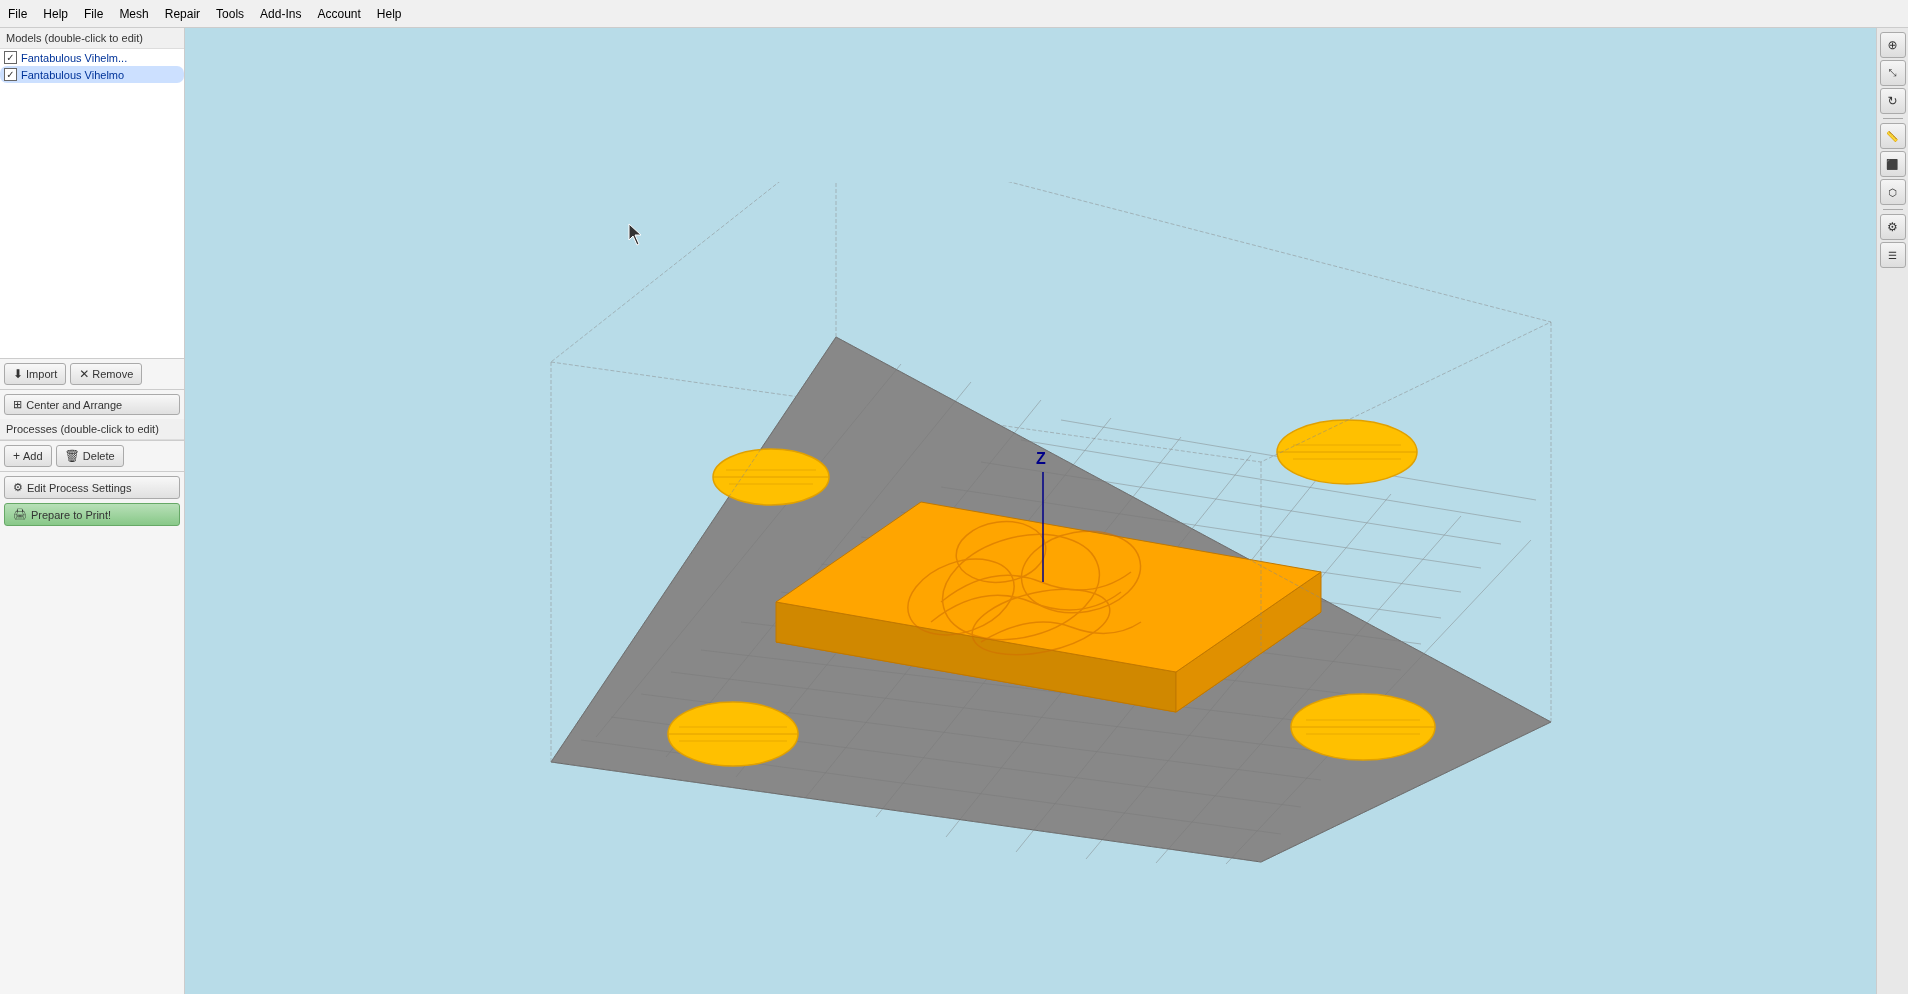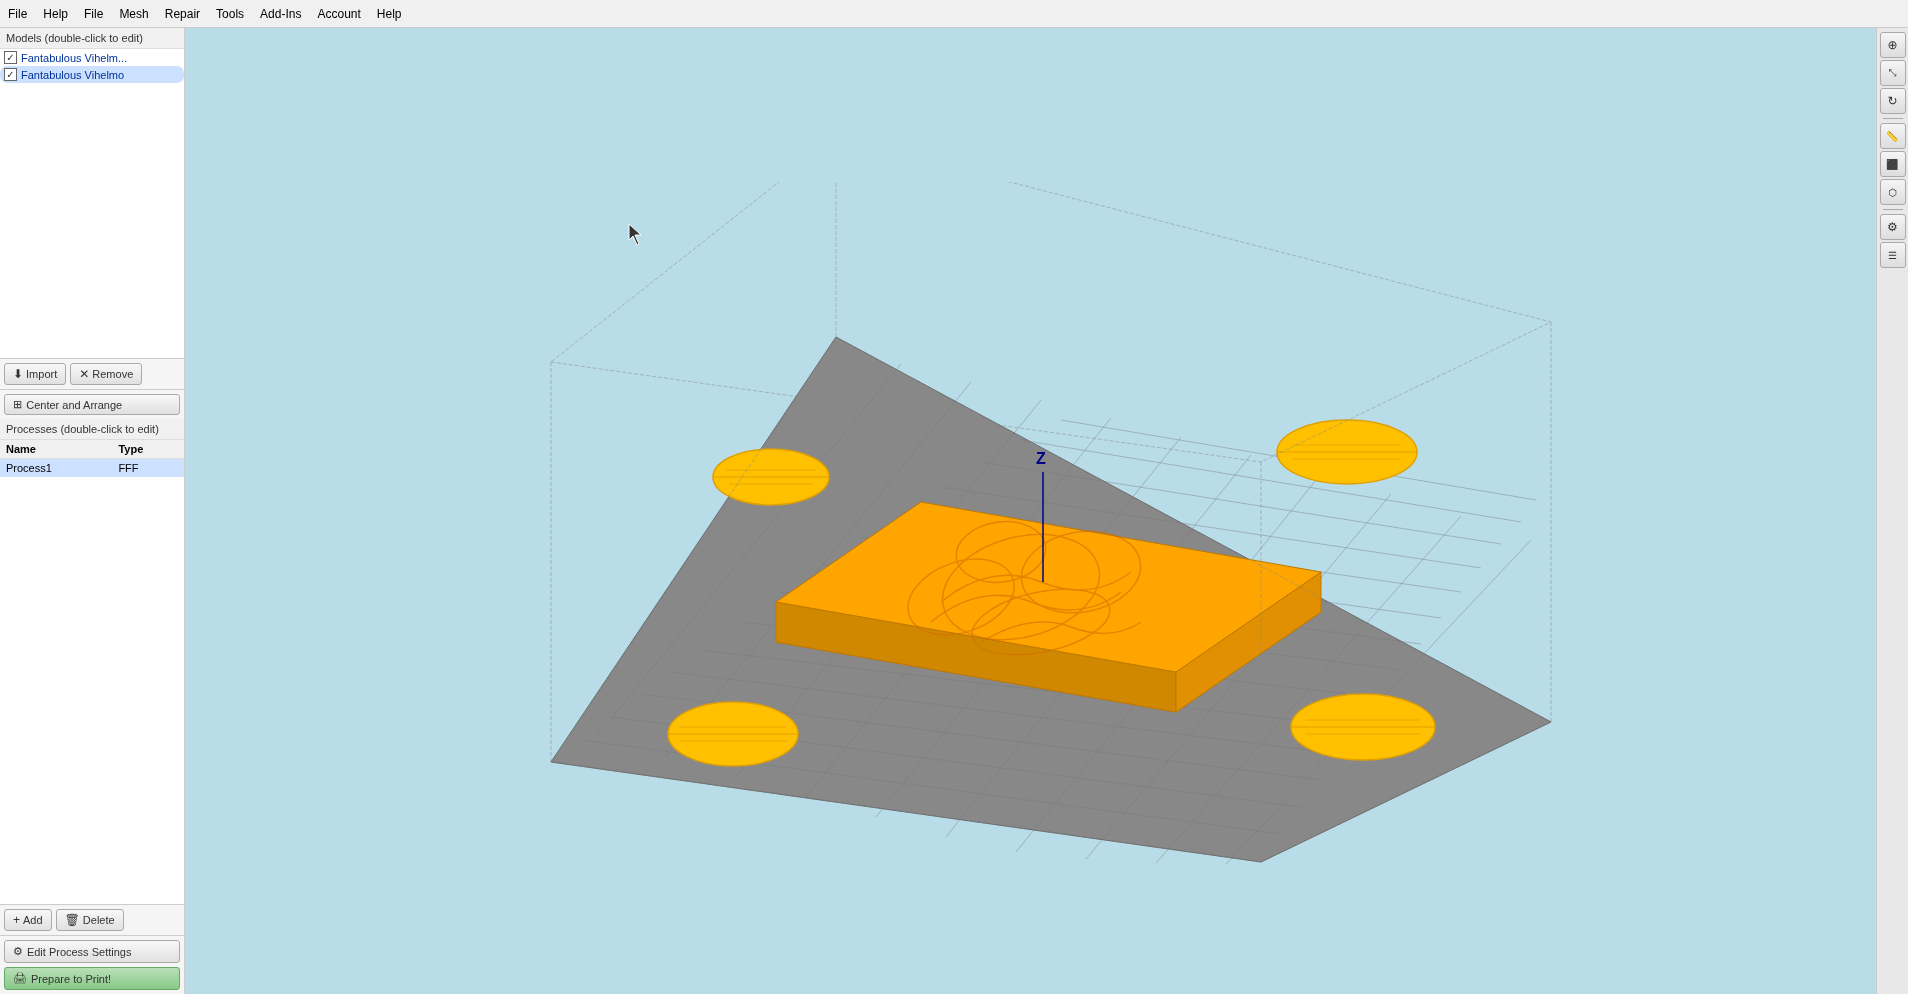--- a/index.html
+++ b/index.html
@@ -179,36 +179,20 @@
       </button>
     </div>
 
     <button class="center-arrange-btn">
       <span>⊞</span>
       <span>Center and Arrange</span>
     </button>
 
     <div class="processes-section">
       <div class="section-header">Processes (double-click to edit)</div>
-      <div class="processes-list-container">
-        <table class="processes-table">
-          <thead>
-            <tr>
-              <th>Name</th>
-              <th>Type</th>
-            </tr>
-          </thead>
-          <tbody>
-            <tr class="selected">
-              <td>Process1</td>
-              <td>FFF</td>
-            </tr>
-          </tbody>
-        </table>
-      </div>
 
       <div class="processes-buttons">
         <button class="btn">
           <span class="btn-icon">+</span>
           <span>Add</span>
         </button>
         <button class="btn">
           <span class="btn-icon">🗑</span>
           <span>Delete</span>
         </button>

